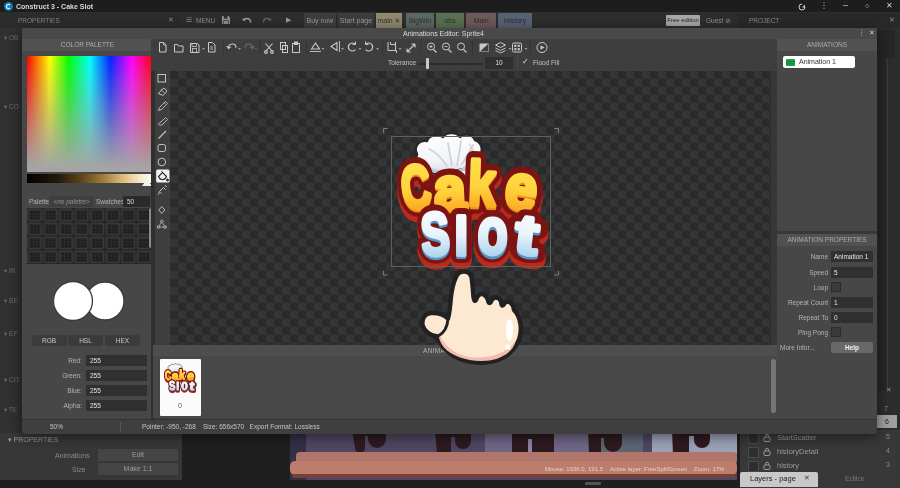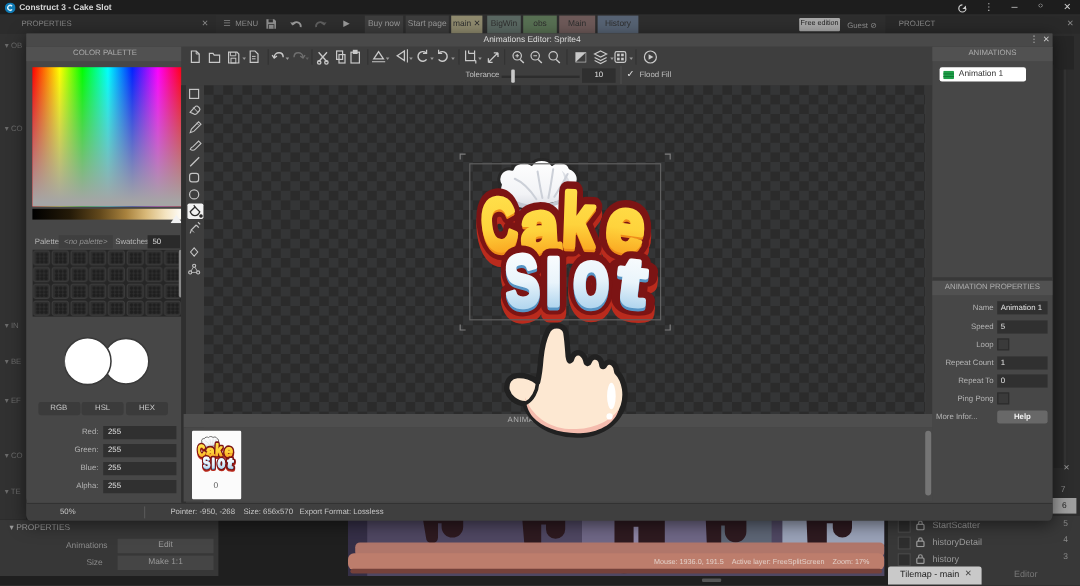--- a/index.html
+++ b/index.html
@@ -136,21 +136,21 @@
   <span class="abs" style="left:37px;top:17px;font-size:7.5px;color:#9a9a9a;text-align:right;">historyDetail</span>
   <span class="abs" style="left:146px;top:17px;font-size:7px;color:#8a8a8a;">4</span>
   <div class="abs" style="left:8px;top:31px;width:9px;height:9px;background:#2e2e2e;border:1px solid #4a4a4a;"></div>
   <svg class="abs" style="left:23px;top:31px" width="8" height="9" viewBox="0 0 8 9">
       <rect x="1" y="4" width="6" height="4.5" rx="0.8" fill="none" stroke="#9a9a9a" stroke-width="1"></rect>
       <path d="M2.5 4V2.8a1.5 1.5 0 0 1 3 0V4" fill="none" stroke="#9a9a9a" stroke-width="1"></path>
     </svg>
   <span class="abs" style="left:37px;top:31px;font-size:7.5px;color:#9a9a9a;">history</span>
   <span class="abs" style="left:146px;top:31px;font-size:7px;color:#8a8a8a;">3</span>
   <div class="abs" style="left:0px;top:42px;width:78px;height:15px;background:#c9c9c9;border-radius:2px 2px 0 0;">
-    <span class="abs" style="left:10px;top:2px;font-size:7.5px;color:#222;">Tilemap - main</span>
+    <span class="abs" style="left:10px;top:2px;font-size:7.5px;color:#222;">Layers - page</span>
     <span class="abs" style="left:64px;top:2px;font-size:7px;color:#444;">✕</span>
   </div>
   <span class="abs" style="left:105px;top:44px;font-size:7.5px;color:#777;">Editor</span>
 </div>
 
 <div class="abs" id="dialog" style="left:22px;top:28px;width:855px;height:405px;background:#464646;border-radius:0 0 4px 4px;box-shadow:0 3px 14px rgba(0,0,0,0.55);">
 
   <div class="abs" style="left:0;top:0;width:855px;height:11px;background:#494949;border-bottom:1px solid #3a3a3a;">
     <span class="abs" style="left:381px;top:1.5px;font-size:7px;color:#dcdcdc;">Animations Editor: Sprite4</span>
     <span class="abs" style="left:836px;top:0px;font-size:7.5px;color:#ccc;">⋮</span>

